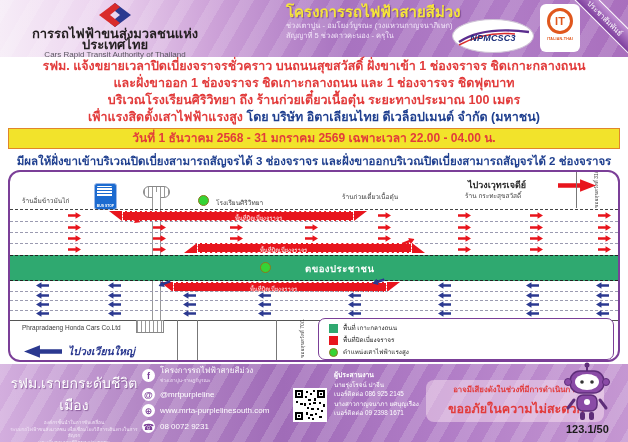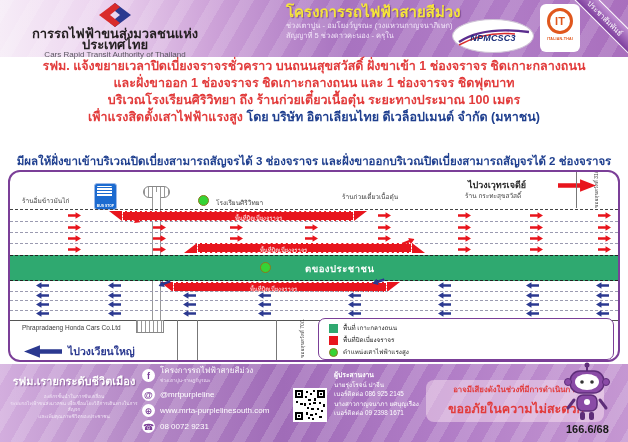--- a/index.html
+++ b/index.html
@@ -78,21 +78,21 @@
   .leg-sw.red{background:#e8151d;}
   .leg-sw.circle{background:#35d435;border-radius:50%;border:1px solid #8a7a1e;}
   .leg-label{font-size:6.3px;color:#222;white-space:nowrap;}
 
   
   .ftr{position:absolute;top:364px;left:0;width:628px;height:78px;
     background:linear-gradient(90deg,#d3aede 0%,#b488c6 22%,#a06cb8 45%,#b07cc6 70%,#c597d2 100%);}
   .ftr::after{content:"";position:absolute;inset:0;
     background:repeating-linear-gradient(120deg,rgba(255,255,255,.16) 0 11px,rgba(255,255,255,0) 11px 24px);}
   .slogan{position:absolute;left:8px;top:8px;width:132px;text-align:center;z-index:2;}
-  .slogan-main{font-size:11px;font-weight:bold;color:#fff;text-shadow:1px 1px 1px rgba(80,30,100,.5);}
+  .slogan-main{font-size:14px;font-weight:normal;color:#fff;text-shadow:1px 1px 1px rgba(80,30,100,.5);}
   .slogan-sub{font-size:4.8px;color:#f3e8f7;line-height:6.5px;}
   .contacts{position:absolute;left:142px;top:2px;width:152px;z-index:2;}
   .c-row{display:flex;align-items:center;margin-bottom:3px;}
   .c-ico{width:13px;height:13px;border-radius:50%;background:#fff;color:#7b3f98;font-size:9px;font-weight:bold;
     display:flex;align-items:center;justify-content:center;margin-right:5px;flex:0 0 auto;}
   .c-txt{font-size:8px;color:#fff;line-height:9px;white-space:nowrap;}
   .c-sub{font-size:4.8px;color:#f0e2f5;}
   .qr{position:absolute;left:293px;top:388px;width:34px;height:34px;background:#fff;padding:2px;z-index:2;}
   .coord{position:absolute;left:334px;top:370px;width:120px;z-index:2;}
   .coord div{font-size:6.3px;color:#fff;line-height:9.5px;white-space:nowrap;}
@@ -139,20 +139,21 @@
       <span>ประชาสัมพันธ์</span>
     </div>
   </div>
 
   <div class="ann">
     <div class="ln">รฟม. แจ้งขยายเวลาปิดเบี่ยงจราจรชั่วคราว บนถนนสุขสวัสดิ์ ฝั่งขาเข้า 1 ช่องจราจร ชิดเกาะกลางถนน</div>
     <div class="ln">และฝั่งขาออก 1 ช่องจราจร ชิดเกาะกลางถนน และ 1 ช่องจารจร ชิดฟุตบาท</div>
     <div class="ln">บริเวณโรงเรียนศิริวิทยา ถึง ร้านก่วยเตี๋ยวเนื้อตุ๋น ระยะทางประมาณ 100 เมตร</div>
     <div class="ln"><span>เพื่าแรงสิดตั้งเสาไฟฟ้าแรงสูง</span> <span class="blue">โดย บริษัท อิตาเลียนไทย ดีเวล็อปเมนต์ จำกัด (มหาชน)</span></div>
   </div>
+  <div class="datebar">วันที่ 1 ธันวาคม 2568 - 31 มกราคม 2569 เฉพาะเวลา 22.00 - 04.00 น.</div>
   <div class="effect">มีผลให้ฝั่งขาเข้าบริเวณปิดเบี่ยงสามารถสัญจรได้ 3 ช่องจราจร และฝั่งขาออกบริเวณปิดเบี่ยงสามารถสัญจรได้ 2 ช่องจราจร</div>
 
   <div class="diagram">
 
     <div class="abs lm" style="left:12px;top:24px;">ร้านอิ่มข้าวมันไก่</div>
     <div class="busstop">
       <div class="win"></div>
       <div class="bs-txt">BUS STOP</div>
     </div>
     <div class="abs hatch" style="left:133px;top:14px;width:27px;height:12px;border-radius:6px;"></div>
@@ -257,21 +258,21 @@
         <div class="arrow" style="left: 392px; top: 66px; transform: rotate(-22deg);"></div>
         <div class="arrow blue" style="left: 148px; top: 108px; transform: scaleX(-1) rotate(22deg);"></div>
         <div class="arrow blue" style="left: 362px; top: 106px; transform: scaleX(-1) rotate(18deg);"></div>
       </div>
 
     <div class="abs hatch" style="left:126px;top:148px;width:28px;height:13px;"></div>
     <div class="abs lm" style="left:12px;top:152px;">Phrapradaeng Honda Cars Co.Ltd</div>
     <div class="vline" style="left:167px;top:148px;height:40px;"></div>
     <div class="vline" style="left:187px;top:148px;height:40px;"></div>
     <div class="bigarrow" style="left:14px;top:173px;"></div>
-    <div class="abs dir-left-label" style="left:58px;top:171px;">ไปวงเวียนใหญ่</div>
+    <div class="abs dir-left-label" style="left:58px;top:171px;font-style:italic;">ไปวงเวียนใหญ่</div>
     <div class="vline" style="left:266px;top:148px;height:40px;"></div>
     <div class="abs vlabel" style="left:288px;top:150px;height:36px;">ซอยสุขสวัสดิ์ 70/1</div>
 
     <div class="legend">
       <div class="leg-row">
         <span class="leg-sw green"></span>
         <span class="leg-label">พื้นที่ เกาะกลางถนน</span>
       </div>
       <div class="leg-row">
         <span class="leg-sw red"></span>
@@ -375,15 +376,15 @@
       <circle cx="50" cy="20" r="3.5" fill="#8a4ba6" stroke="#5e2d79"></circle>
       <rect x="21" y="33" width="20" height="16" rx="6" fill="#8a4ba6" stroke="#5e2d79" stroke-width="1.5"></rect>
       <circle cx="31" cy="40" r="3" fill="#fff"></circle>
       <line x1="18" y1="38" x2="12" y2="46" stroke="#5e2d79" stroke-width="3" stroke-linecap="round"></line>
       <line x1="44" y1="38" x2="50" y2="46" stroke="#5e2d79" stroke-width="3" stroke-linecap="round"></line>
       <rect x="24" y="50" width="5" height="8" rx="2" fill="#5e2d79"></rect>
       <rect x="33" y="50" width="5" height="8" rx="2" fill="#5e2d79"></rect>
     </svg>
   </div>
 
-  <div class="docnum">166.6/68</div>
+  <div class="docnum">123.1/50</div>
 
 </div>
 
 </body></html>

